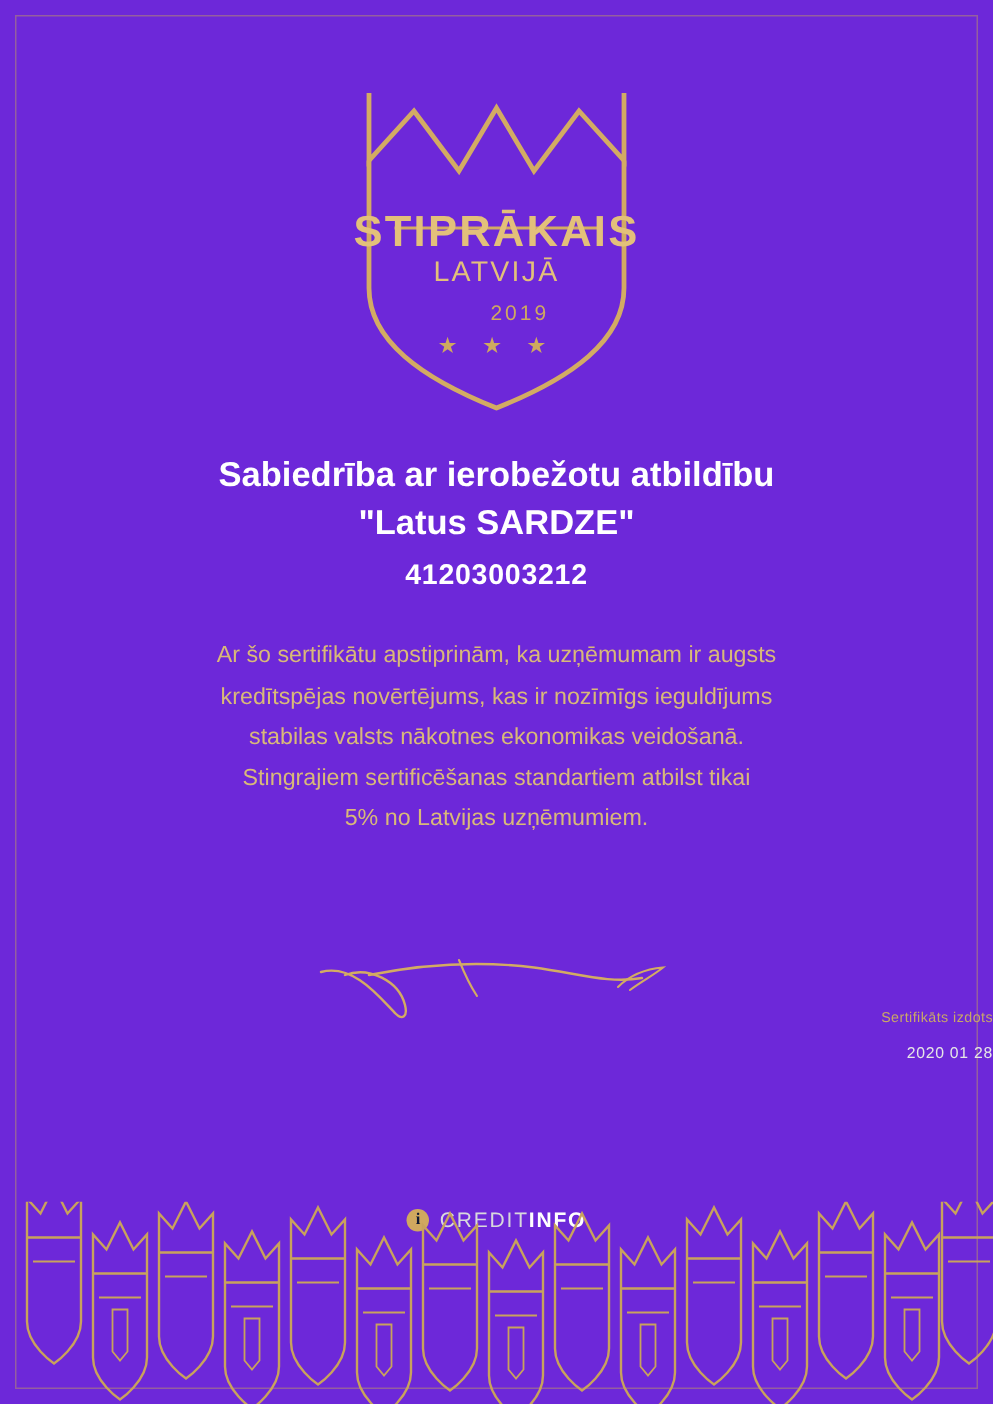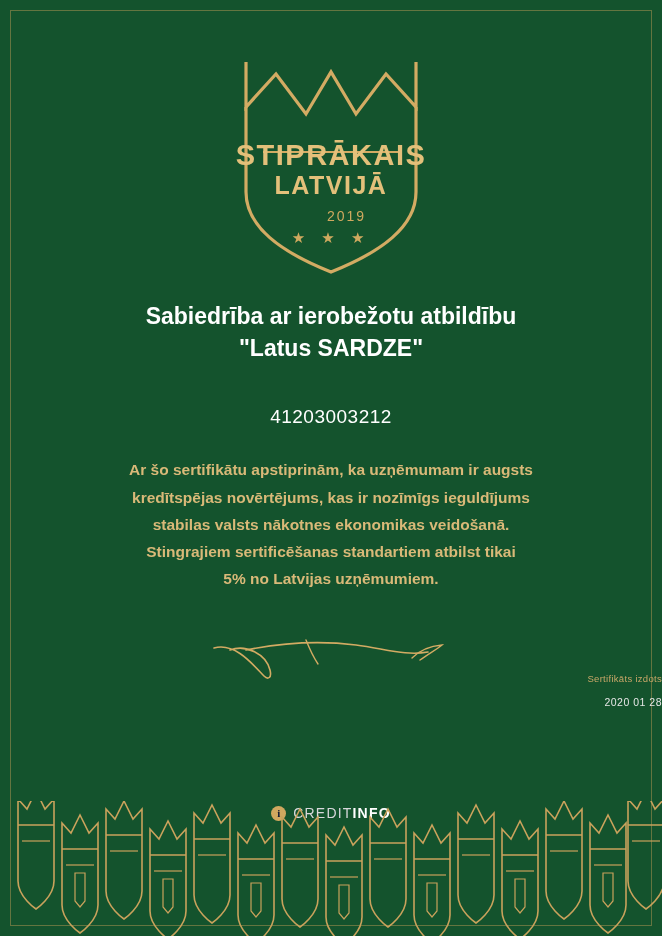--- a/index.html
+++ b/index.html
@@ -7,21 +7,21 @@
     padding: 0;
     background: #ffffff;
   }
   body {
     font-family: "Liberation Sans", sans-serif;
   }
   .certificate {
     position: relative;
     width: 662px;
     height: 936px;
-    background: #14532d;
+    background: #6d28d9;
     overflow: hidden;
     box-sizing: border-box;
   }
   
   .frame {
     position: absolute;
     left: 10px;
     top: 10px;
     right: 10px;
     bottom: 10px;
@@ -56,22 +56,22 @@
     color: #d8b368;
   }
   .crest-line1 {
     font-size: 29px;
     font-weight: bold;
     letter-spacing: 1.5px;
     color: #e3c07a;
     line-height: 1.05;
   }
   .crest-line2 {
-    font-size: 25px;
-    font-weight: bold;
+    font-size: 19px;
+    font-weight: normal;
     letter-spacing: 1.5px;
     color: #e3c07a;
     line-height: 1.25;
   }
   .crest-year {
     font-size: 14px;
     letter-spacing: 2px;
     color: #cfa95f;
     margin-top: 6px;
     margin-left: 31px;
@@ -98,33 +98,32 @@
     line-height: 1.4;
     margin: 0 0 0 0;
     text-align: center;
   }
   .company-name .ln2 {
     display: block;
   }
   .reg-number {
     color: #ffffff;
     font-size: 19px;
-    font-weight: normal;
-    margin-top: 42px;
+    font-weight: bold;
+    margin-top: 9px;
     letter-spacing: 0.5px;
   }
   .statement {
     color: #d9b978;
     font-size: 15.5px;
     line-height: 1.75;
     margin-top: 28px;
   }
   .statement span {
     display: block;
-    font-weight: bold;
   }
 
   
   .signatory {
     position: absolute;
     left: 0;
     right: 0;
     top: 572px;
     text-align: center;
     color: #c9a768;

